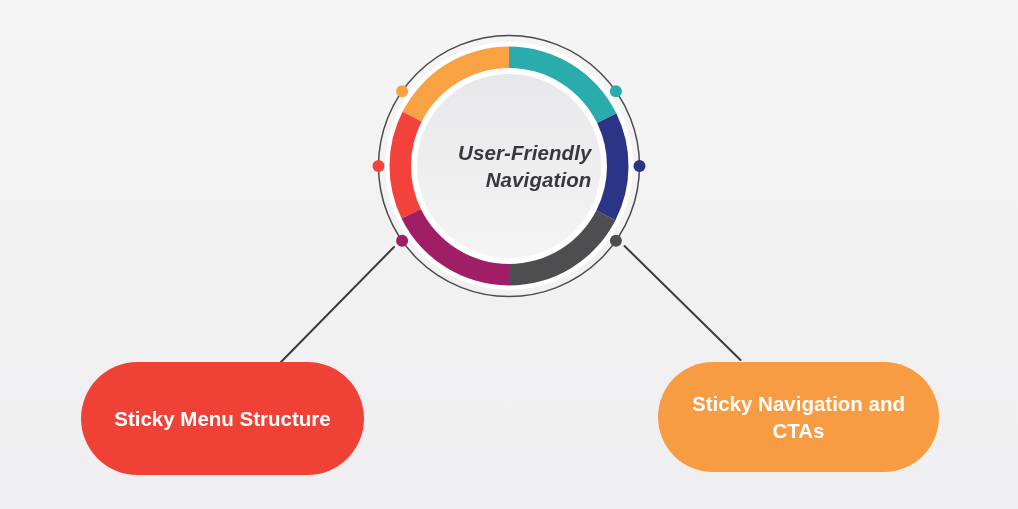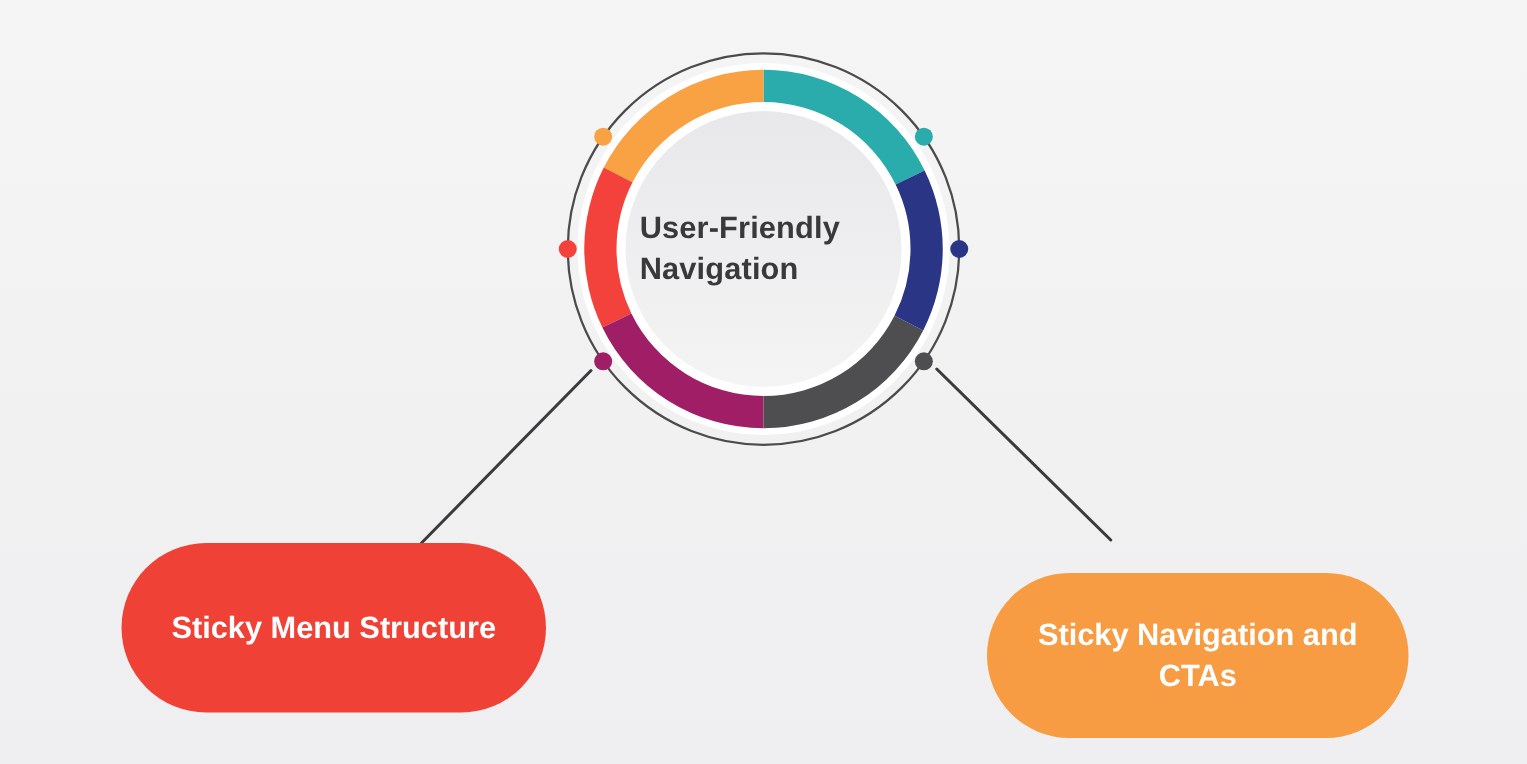--- a/index.html
+++ b/index.html
@@ -22,25 +22,26 @@
     width: 1018px;
     height: 509px;
     display: block;
   }
   .hub-label {
     position: absolute;
     left: 509px;
     top: 166px;
     transform: translate(-50%, -50%);
     width: 165px;
-    text-align: left;
+    text-align: right;
     font-size: 20.5px;
     font-weight: bold;
     line-height: 1.32;
     letter-spacing: 0.1px;
+    font-style: italic;
   }
   .node {
     position: absolute;
     display: flex;
     align-items: center;
     justify-content: center;
     text-align: center;
     font-weight: bold;
     font-size: 20.5px;
     line-height: 1.34;
@@ -79,16 +80,16 @@
       <circle cx="402.10065822028656" cy="240.85172494381146" r="6" fill="#a01e66"></circle>
       <circle cx="615.8993417797134" cy="240.85172494381158" r="6" fill="#4e4e50"></circle>
     </svg>
 
   <div class="hub-label" style="color: rgb(57, 57, 59);">User-Friendly Navigation</div>
 
   <div class="node" style="left: 81px; top: 362px; width: 283px; height: 113px; background: rgb(239, 65, 54); color: rgb(255, 255, 255); border-radius: 56.5px;">
     <span class="node-text">Sticky Menu Structure</span>
   </div>
 
-  <div class="node" style="left: 658px; top: 362px; width: 281px; height: 110px; background: rgb(247, 156, 66); color: rgb(255, 255, 255); border-radius: 55px; margin-top: 20px;">
+  <div class="node" style="left: 658px; top: 362px; width: 281px; height: 110px; background: rgb(247, 156, 66); color: rgb(255, 255, 255); border-radius: 55px;">
     <span class="node-text">Sticky Navigation and CTAs</span>
   </div>
 </div>
 
 </body></html>

